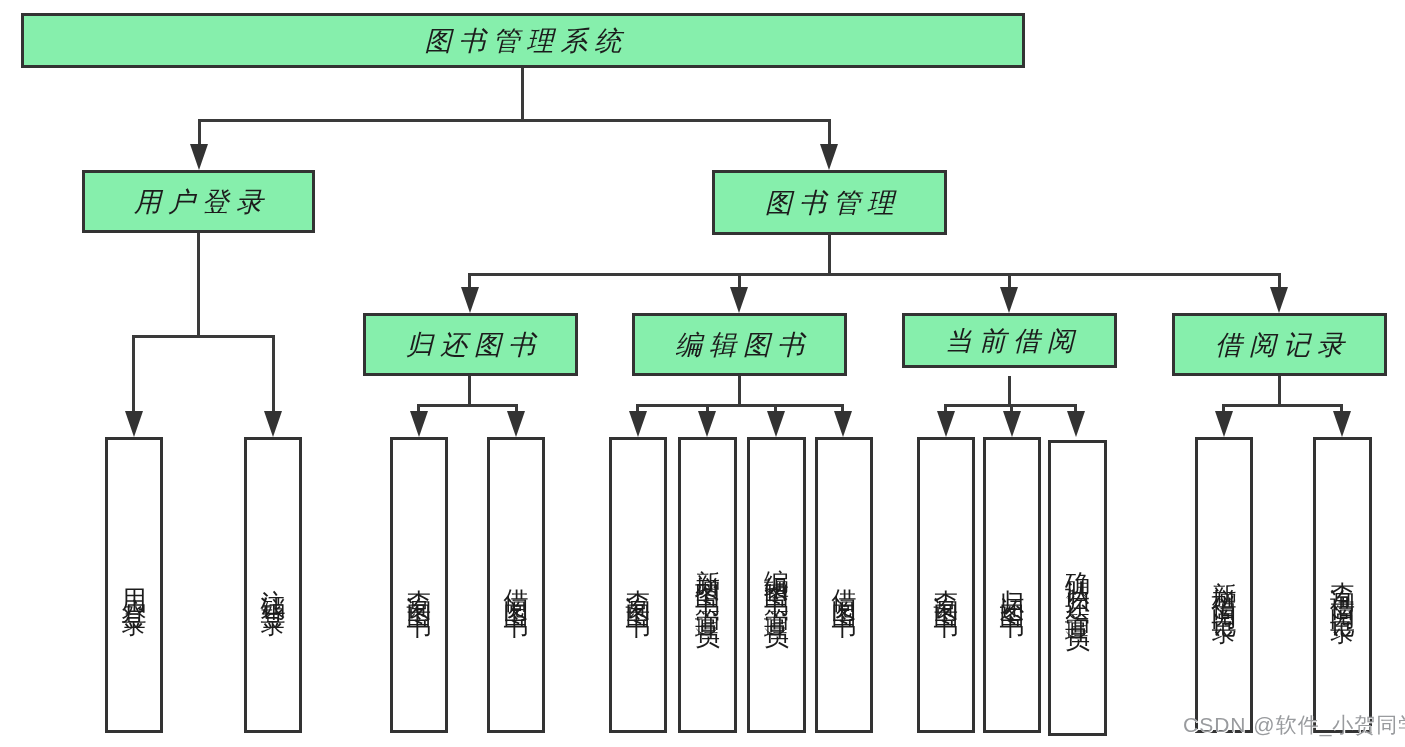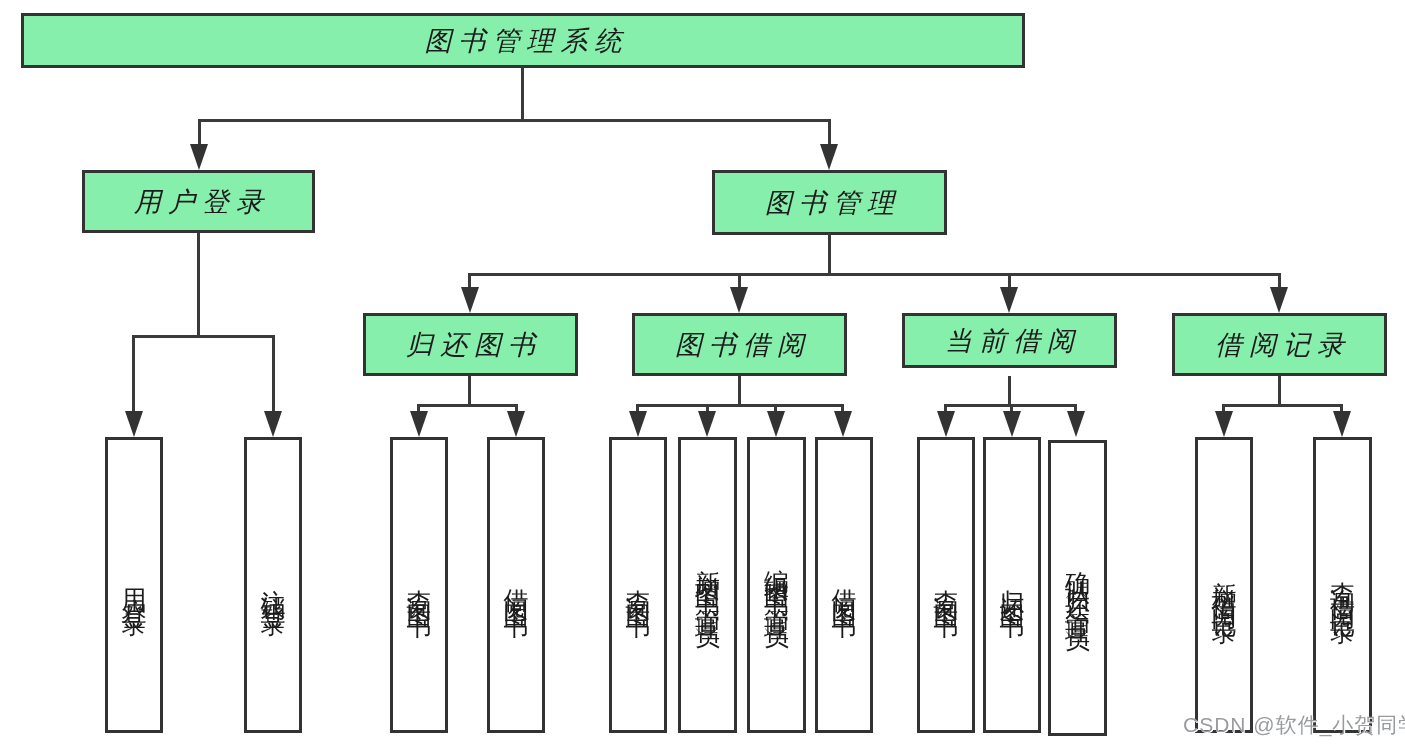--- a/index.html
+++ b/index.html
@@ -96,21 +96,21 @@
   <div class="arrowhead" style="left:730px;top:287px"></div>
   <div class="vline" style="left:1008px;top:273px;height:17px"></div>
   <div class="arrowhead" style="left:1000px;top:287px"></div>
   <div class="vline" style="left:1278px;top:273px;height:17px"></div>
   <div class="arrowhead" style="left:1270px;top:287px"></div>
 
   <div class="hbox" style="left:363px;top:313px;width:215px;height:63px">
     <span>归还图书</span>
   </div>
   <div class="hbox" style="left:632px;top:313px;width:215px;height:63px">
-    <span>图书借阅</span>
+    <span>编辑图书</span>
   </div>
   <div class="hbox" style="left:902px;top:313px;width:215px;height:55px">
     <span>当前借阅</span>
   </div>
   <div class="hbox" style="left:1172px;top:313px;width:215px;height:63px">
     <span>借阅记录</span>
   </div>
 
   <div class="vline" style="left:468px;top:376px;height:31px"></div>
   <div class="hline" style="left:417px;top:404px;width:101px"></div>

